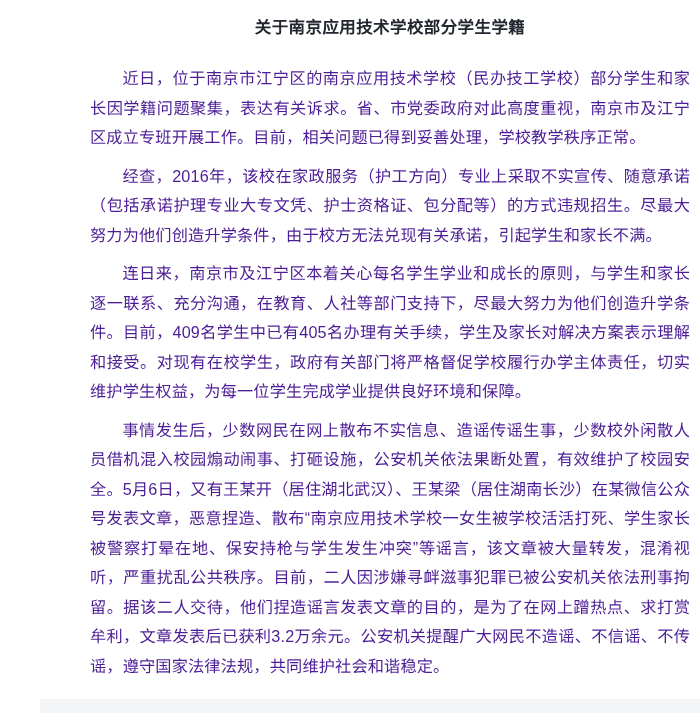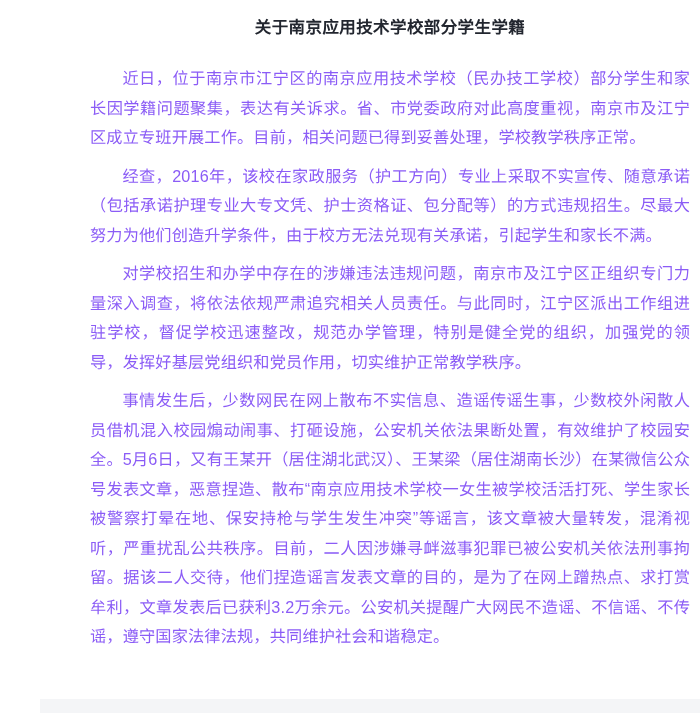--- a/index.html
+++ b/index.html
@@ -44,21 +44,21 @@
   }
 
   .para {
     margin: 0 0 9px 0;
     font-size: 16.2px;
     line-height: 29.5px;
     text-align: justify;
     text-justify: inter-ideograph;
     text-indent: 2em;
     letter-spacing: 0.15px;
-    color: #8b5cf6;
+    color: #4c1d95;
     word-break: break-all;
   }
   .para:last-child {
     margin-bottom: 0;
   }
 
   .footer-band {
     position: absolute;
     left: 0;
     right: 0;
@@ -72,19 +72,19 @@
 
 <div class="page">
 
   <div class="doc-title">
     <span class="title-line">关于南京应用技术学校部分学生学籍</span>
   </div>
 
   <div class="body-copy">
     <p class="para">近日，位于南京市江宁区的南京应用技术学校（民办技工学校）部分学生和家长因学籍问题聚集，表达有关诉求。省、市党委政府对此高度重视，南京市及江宁区成立专班开展工作。目前，相关问题已得到妥善处理，学校教学秩序正常。</p>
     <p class="para">经查，2016年，该校在家政服务（护工方向）专业上采取不实宣传、随意承诺（包括承诺护理专业大专文凭、护士资格证、包分配等）的方式违规招生。尽最大努力为他们创造升学条件，由于校方无法兑现有关承诺，引起学生和家长不满。</p>
-    <p class="para">对学校招生和办学中存在的涉嫌违法违规问题，南京市及江宁区正组织专门力量深入调查，将依法依规严肃追究相关人员责任。与此同时，江宁区派出工作组进驻学校，督促学校迅速整改，规范办学管理，特别是健全党的组织，加强党的领导，发挥好基层党组织和党员作用，切实维护正常教学秩序。</p>
+    <p class="para">连日来，南京市及江宁区本着关心每名学生学业和成长的原则，与学生和家长逐一联系、充分沟通，在教育、人社等部门支持下，尽最大努力为他们创造升学条件。目前，409名学生中已有405名办理有关手续，学生及家长对解决方案表示理解和接受。对现有在校学生，政府有关部门将严格督促学校履行办学主体责任，切实维护学生权益，为每一位学生完成学业提供良好环境和保障。</p>
     <p class="para">事情发生后，少数网民在网上散布不实信息、造谣传谣生事，少数校外闲散人员借机混入校园煽动闹事、打砸设施，公安机关依法果断处置，有效维护了校园安全。5月6日，又有王某开（居住湖北武汉）、王某梁（居住湖南长沙）在某微信公众号发表文章，恶意捏造、散布“南京应用技术学校一女生被学校活活打死、学生家长被警察打晕在地、保安持枪与学生发生冲突”等谣言，该文章被大量转发，混淆视听，严重扰乱公共秩序。目前，二人因涉嫌寻衅滋事犯罪已被公安机关依法刑事拘留。据该二人交待，他们捏造谣言发表文章的目的，是为了在网上蹭热点、求打赏牟利，文章发表后已获利3.2万余元。公安机关提醒广大网民不造谣、不信谣、不传谣，遵守国家法律法规，共同维护社会和谐稳定。</p>
   </div>
 
   <div class="footer-band"></div>
 
 </div>
 
 </body></html>

